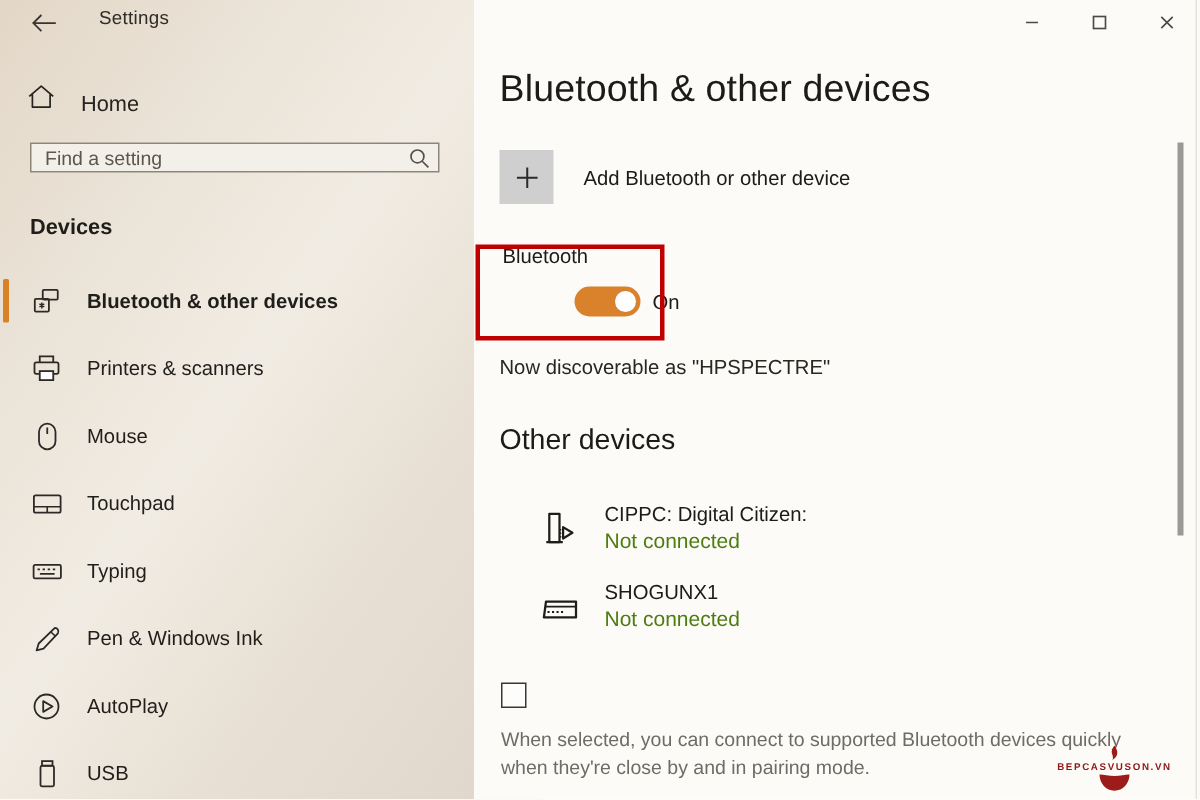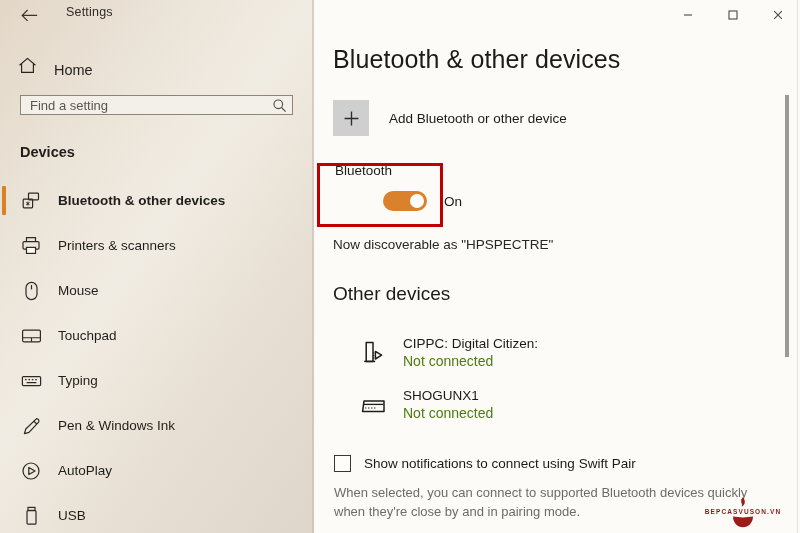--- a/index.html
+++ b/index.html
@@ -15,20 +15,21 @@
     overflow: hidden;
     background: #fbfaf7;
   }
 
   
   .sidebar {
     position: absolute;
     left: 0; top: 0;
     width: 314px; height: 533px;
     background: linear-gradient(125deg, #e3d7c7 0%, #eae2d6 22%, #f1ece3 46%, #e8e0d4 68%, #ded6ca 100%);
+    padding-left: 48px;
   }
   .sidebar::after{
     content:"";
     position:absolute; right:0; top:0; bottom:0; width:2px;
     background: linear-gradient(180deg,#d8cfc2,#cfc6b8);
   }
   .titlebar-left {
     position: absolute;
     left: 0; top: 0; width: 314px; height: 30px;
   }
@@ -136,21 +137,21 @@
     background: #cfcfcf;
     display: flex; align-items: center; justify-content: center;
     color: #2b2b2b; font-size: 21px; line-height: 1;
   }
   .add-device-label { font-size: 13.5px; color: #1d1b18; }
 
   .bt-block { position: absolute; left: 17px; top: 163px; width: 140px; }
   .bt-label { font-size: 13.5px; color: #1d1b18; margin-left: 2px; }
   .toggle-row {
     margin-top: 13px;
-    display: flex; align-items: center; gap: 17px;
+    display: flex; align-items: center; gap: 8px;
     margin-left: 2px;
     padding-left: 48px;
   }
   .toggle {
     width: 44px; height: 20px;
     border-radius: 10px;
     background: #d9822b;
     position: relative;
   }
   .toggle .knob {
@@ -445,21 +446,20 @@
     </div>
 
     <div class="edge-line"></div>
     <div class="scroll-track"></div>
   </div>
 
   <div class="scroll-thumb"></div>
 
   <div class="swift-row">
     <span class="checkbox"></span>
-    <span class="swift-label">Show notifications to connect using Swift Pair</span>
   </div>
   <div class="swift-desc">When selected, you can connect to supported Bluetooth devices quickly when they're close by and in pairing mode.</div>
 
   <div class="red-highlight"></div>
 
   <div class="watermark">
     <svg class="wm-flame" viewBox="0 0 12 10">
       <path d="M6 0 C7.4 2.4 8.4 4 7.6 6.4 C7.1 8 5.6 9 4.7 9.6 C5.4 7.8 4.6 6.4 4.2 5 C3.8 3.4 4.8 1.6 6 0 Z" fill="#9e1b1b"></path>
     </svg>
     <div class="wm-text">BEPCASVUSON.VN</div>

